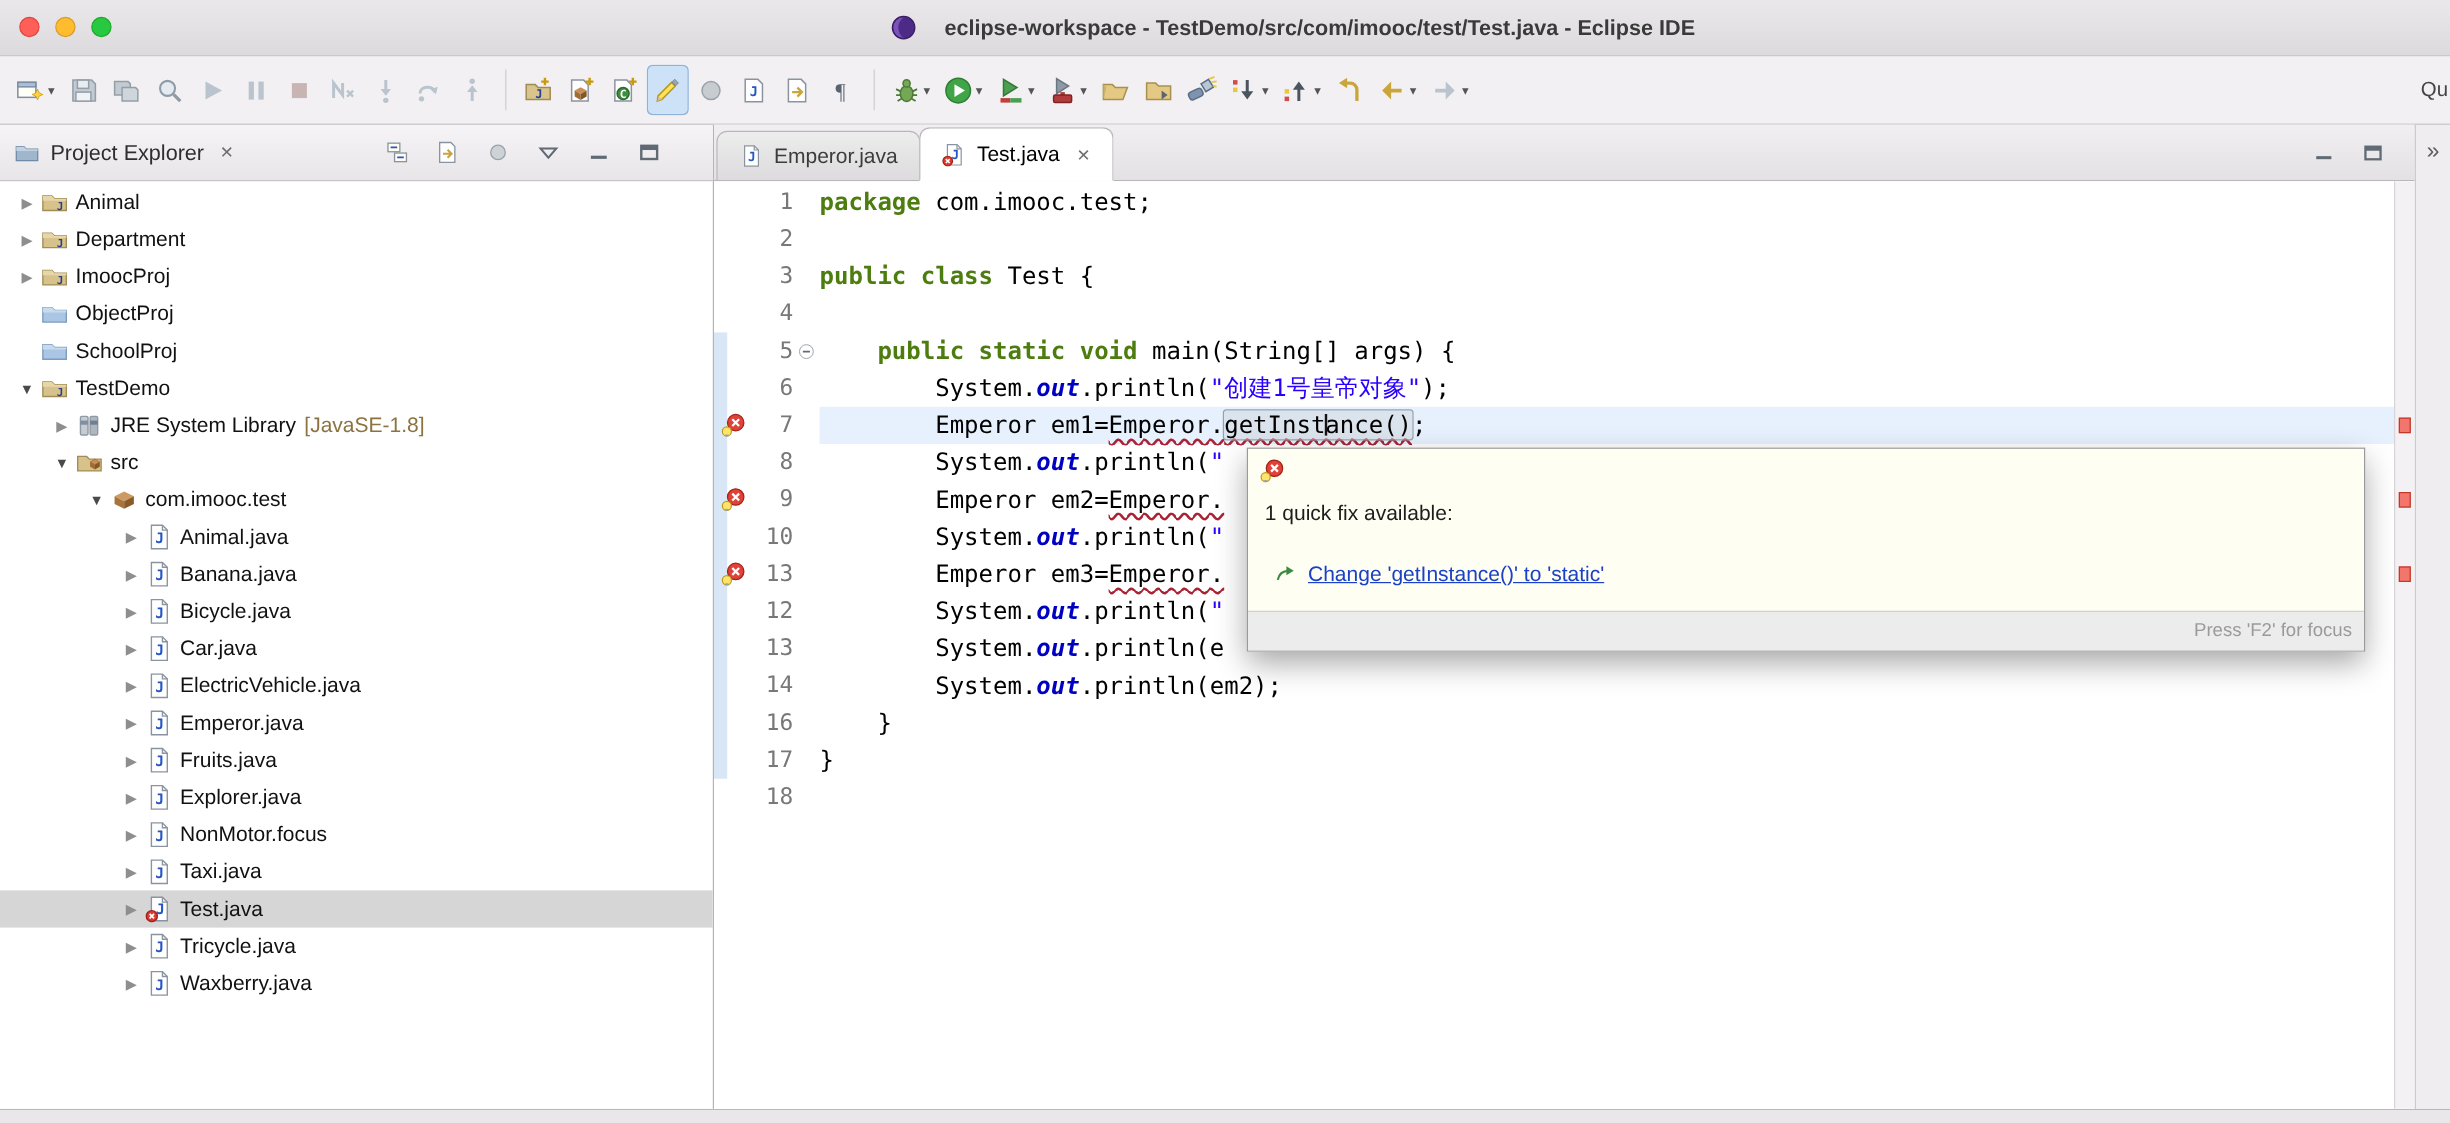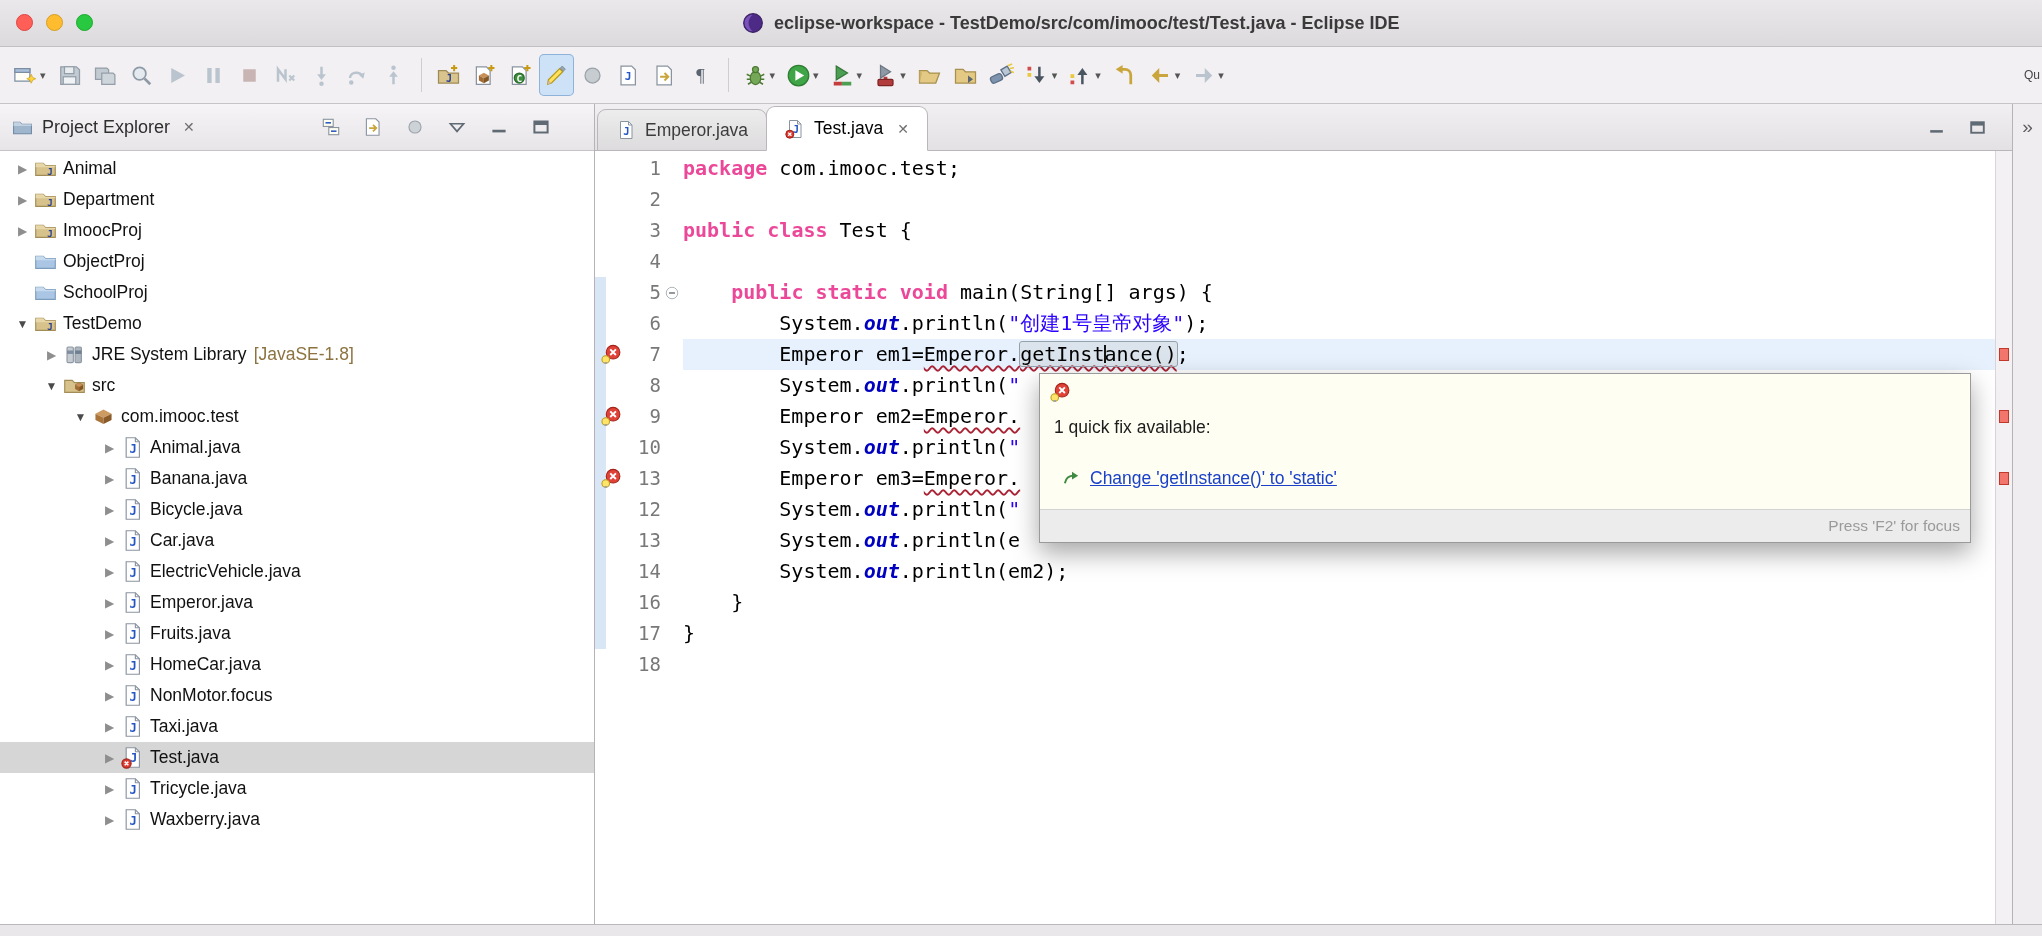--- a/index.html
+++ b/index.html
@@ -6,30 +6,30 @@
   html,body { width:2042px; height:936px; overflow:hidden; }
   body { font-family:"Liberation Sans", sans-serif; background:#ececec; position:relative; }
 
   
   .titlebar { height:47px; background:linear-gradient(#eae8ea,#dcdadc); border-bottom:1px solid #c2c0c2; position:relative; }
   .traffic { position:absolute; left:16px; top:14px; display:flex; gap:13px; }
   .light { width:17px; height:17px; border-radius:50%; }
   .light.red { background:#ff5f57; border:1px solid #e0443e; }
   .light.yellow { background:#febc2e; border:1px solid #d89e24; }
   .light.green { background:#28c840; border:1px solid #1aab29; }
-  .title-group { position:absolute; left:742px; top:0; height:100%; display:flex; align-items:center; gap:10px; }
+  .title-group { position:absolute; left:742px; top:0; height:100%; display:flex; align-items:center; gap:23px; }
   .title-text { font-size:18px; font-weight:bold; color:#3a3a3a; }
 
   
   .toolbar { height:57px; background:#f2f0f2; border-bottom:1px solid #c6c4c6; display:flex; align-items:center; padding:0 8px; position:relative; }
   .tb-btn { height:42px; display:flex; align-items:center; padding:2px 5px; border-radius:5px; margin-right:1px; }
   .tb-btn.toggled { background:#cde2f7; box-shadow:inset 0 0 0 1px #8fb2d8; }
   .tb-caret { font-size:11px; color:#555; margin-left:2px; }
   .tb-sep { width:1px; height:34px; background:#cfcdcf; margin:0 9px; }
-  .quick-access { position:absolute; right:0; top:0; height:100%; display:flex; align-items:center; font-size:12px; color:#444; padding-right:2px; }
+  .quick-access { position:absolute; right:0; top:0; height:100%; display:flex; align-items:center; font-size:17px; color:#444; padding-right:2px; }
 
   .icn { display:inline-flex; }
   .icn svg { width:100%; height:100%; }
 
   
   .main { display:flex; height:820px; background:#fff; }
 
   
   .explorer { width:595px; border-right:1px solid #b5b3b5; display:flex; flex-direction:column; background:#fff; }
   .view-header { height:47px; background:linear-gradient(#f6f4f6,#e7e5e7); border-bottom:1px solid #c6c4c6; display:flex; align-items:center; padding:0 12px; }
@@ -61,21 +61,21 @@
   .editor-body { flex:1; position:relative; overflow:hidden; padding-top:2px; background:#fff; }
   .range-band { position:absolute; left:0; width:11px; background:#d9e6f5; z-index:0; }
   .code-line { height:31px; display:flex; align-items:stretch; position:relative; z-index:1; }
   .cell-anno { width:32px; flex:0 0 32px; display:flex; align-items:center; justify-content:center; }
   .cell-anno .icn { width:21px; height:21px; }
   .cell-num { width:34px; flex:0 0 34px; text-align:right; color:#787878; font:19px/31px "DejaVu Sans Mono", monospace; }
   .cell-fold { width:22px; flex:0 0 22px; display:flex; align-items:center; justify-content:center; }
   .cell-fold .icn { width:16px; height:16px; }
   .cell-text { flex:1; font:20px/31px "DejaVu Sans Mono", monospace; white-space:pre; color:#000; }
   .cell-text.current { background:#e6f1fd; }
-  .seg-kw { color:#ec4899; font-weight:bold; }
+  .seg-kw { color:#4d7c0f; font-weight:bold; }
   .seg-str { color:#2a00ff; }
   .seg-fld { color:#0000c0; font-style:italic; font-weight:bold; }
   .err-u { text-decoration:underline; text-decoration-style:wavy; text-decoration-color:#a23; text-decoration-thickness:1.5px; text-underline-offset:4px; }
   .occ-box { position:relative; background:#dbe3ec; outline:1px solid #97a1ab; border-radius:2px; }
   .caret { position:absolute; top:3px; bottom:3px; width:2px; background:#151515; }
 
   .overview-ruler { position:absolute; right:0; top:0; bottom:0; width:17px; background:#f3f1f3; border-left:1px solid #d7d5d7; z-index:2; }
   .ruler-mark { position:absolute; left:3px; width:10px; height:13px; background:#f2766b; border:1px solid #c0392b; }
 
   
@@ -628,21 +628,21 @@
         </div>
         <div class="tree-row" style="padding-left: 99px;">
           <span class="tw-arrow">▶</span>
           <span class="icn" style="width:23px;height:23px;margin:0 6px 0 1px;flex:0 0 23px;">
             <svg viewBox="0 0 20 20">
               <path d="M4.5 1.5h8l3.5 3.5v13.5H4.5z" fill="#fff" stroke="#8a94a0"></path>
               <path d="M12.5 1.5V5H16" fill="none" stroke="#8a94a0"></path>
               <text x="10.5" y="14.5" font-size="10.5" font-weight="bold" fill="#2456c4" text-anchor="middle" font-family="monospace">J</text>
             </svg>
           </span>
-          <span>HomeCar.java</span>
+          <span>Explorer.java</span>
         </div>
         <div class="tree-row" style="padding-left: 99px;">
           <span class="tw-arrow">▶</span>
           <span class="icn" style="width:23px;height:23px;margin:0 6px 0 1px;flex:0 0 23px;">
             <svg viewBox="0 0 20 20">
               <path d="M4.5 1.5h8l3.5 3.5v13.5H4.5z" fill="#fff" stroke="#8a94a0"></path>
               <path d="M12.5 1.5V5H16" fill="none" stroke="#8a94a0"></path>
               <text x="10.5" y="14.5" font-size="10.5" font-weight="bold" fill="#2456c4" text-anchor="middle" font-family="monospace">J</text>
             </svg>
           </span>

